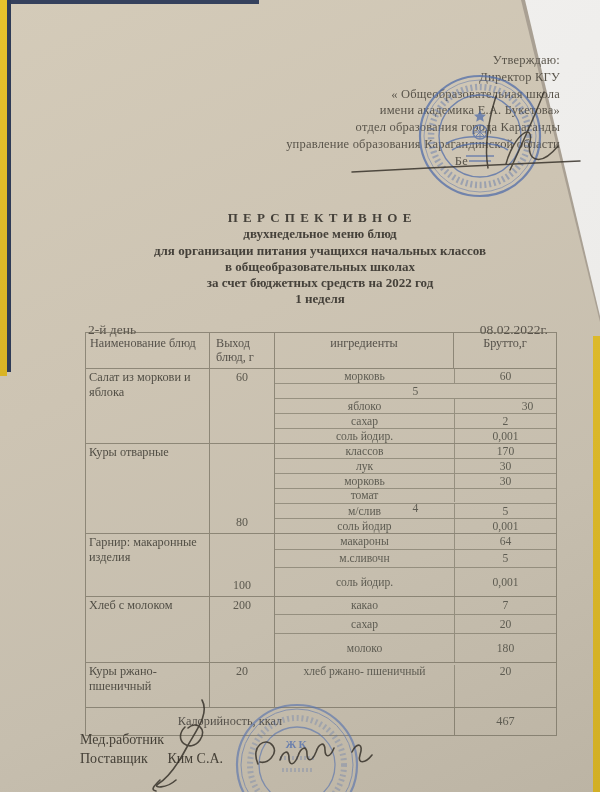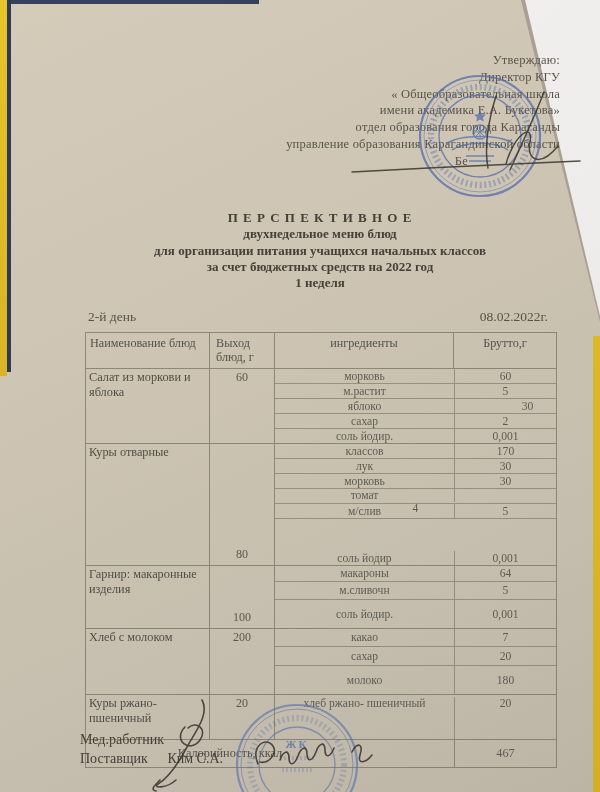--- a/index.html
+++ b/index.html
@@ -14,21 +14,21 @@
   .corner-shadow{position:absolute;inset:0;clip-path:polygon(521px 0,600px 0,600px 322px);background:#a9a093;}
   .corner-white{position:absolute;inset:0;clip-path:polygon(525px 0,600px 0,600px 316px);background:linear-gradient(135deg,#f4f3f1,#e9e8e6);}
   
   .approval{position:absolute;top:52px;left:120px;width:440px;text-align:right;
     font-size:12.5px;line-height:16.8px;color:#59544a;letter-spacing:.2px;}
   .ap-line.ap-last{padding-right:92px;}
   
   .title-block{position:absolute;top:210px;left:60px;width:520px;text-align:center;
     font-size:13px;font-weight:bold;color:#45413a;line-height:16.3px;}
   .title-main{letter-spacing:1px;}
-  .day-row{position:absolute;top:309px;left:88px;right:52px;display:flex;justify-content:space-between;
+  .day-row{position:absolute;top:322px;left:88px;right:52px;display:flex;justify-content:space-between;
     font-size:13.5px;color:#57524a;}
   
   .menu-table{position:absolute;top:332px;left:85px;width:470px;border:1px solid rgba(100,95,80,.6);
     color:#5e5c52;font-size:11.6px;}
   .trow{display:flex;}
   .thead{height:35px;border-bottom:1px solid rgba(100,95,80,.6);color:#55514a;font-size:12.2px;}
   .hc{padding-top:3px;box-sizing:border-box;}
   .hc-name{width:124px;border-right:1px solid rgba(100,95,80,.6);padding-left:4px;}
   .hc-yield{width:65px;border-right:1px solid rgba(100,95,80,.6);padding-left:6px;line-height:14px;}
   .hc-ing{width:179px;border-right:1px solid rgba(100,95,80,.6);text-align:center;}
@@ -76,20 +76,21 @@
       <div class="ap-line">имени академика Е.А. Букетова»</div>
       <div class="ap-line">отдел образования города Караганды</div>
       <div class="ap-line">управление образования Карагандинской области</div>
       <div class="ap-line ap-last">Бе</div>
     </div>
 
   <div class="title-block" id="titleBlock">
       <div class="title-main">П Е Р С П Е К Т И В Н О Е</div>
       <div>двухнедельное меню блюд</div>
       <div>для организации питания учащихся начальных классов</div>
+      <div>в общеобразовательных школах</div>
       <div>за счет бюджетных средств на 2022 год</div>
       <div>1 неделя</div>
     </div>
 
   <div class="day-row">
     <span>2-й день</span>
     <span>08.02.2022г.</span>
   </div>
 
   <div class="menu-table" id="menuTable">
@@ -103,21 +104,20 @@
         <div class="dcell-name">Салат из моркови и яблока</div>
         <div class="dcell-yield yield-top">
           <span>60</span>
         </div>
         <div class="ingwrap">
           <div class="irow" style="height: 14px;">
             <div class="iname">морковь</div>
             <div class="iqty">60</div>
           </div>
           <div class="irow" style="height: 14px;">
-            <div class="iname">м.растит</div>
             <div class="iqty">5</div>
           </div>
           <div class="irow" style="height: 14px; gap: 44px;">
             <div class="iname">яблоко</div>
             <div class="iqty">30</div>
           </div>
           <div class="irow" style="height: 14px;">
             <div class="iname">сахар</div>
             <div class="iqty">2</div>
           </div>
@@ -146,21 +146,21 @@
             <div class="iqty">30</div>
           </div>
           <div class="irow" style="height: 14px; flex-direction: column;">
             <div class="iname">томат</div>
             <div class="iqty">4</div>
           </div>
           <div class="irow" style="height: 14px;">
             <div class="iname">м/слив</div>
             <div class="iqty">5</div>
           </div>
-          <div class="irow" style="height: 14px; margin-top: 32px;">
+          <div class="irow" style="height: 14px;">
             <div class="iname">соль йодир</div>
             <div class="iqty">0,001</div>
           </div>
         </div>
       </div>
       <div class="dish dish2">
         <div class="dcell-name">Гарнир: макаронные изделия</div>
         <div class="dcell-yield yield-bottom">
           <span>100</span>
         </div>

